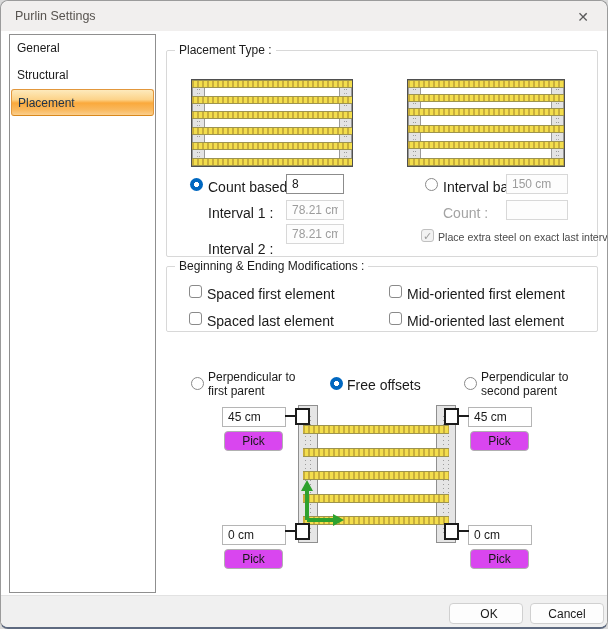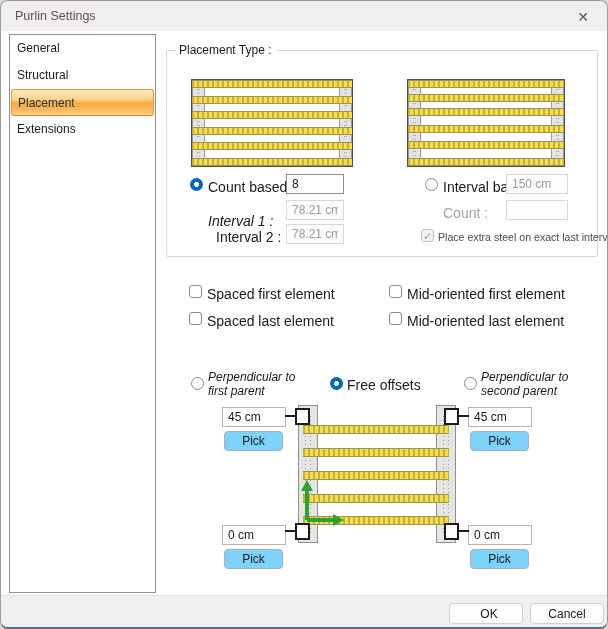--- a/index.html
+++ b/index.html
@@ -37,52 +37,51 @@
   
   .radio{position:absolute;width:13px;height:13px;border-radius:50%;background:#fff;border:1px solid #8a8a8a;box-sizing:border-box;cursor:pointer;}
   .radio.on{border:none;background:radial-gradient(circle,#ffffff 0 2.6px,#0067c0 2.7px);}
   .cbx{position:absolute;width:13px;height:13px;border:1px solid #8a8a8a;border-radius:3px;background:#fff;box-sizing:border-box;cursor:pointer;}
   .cbx.dis-checked{border-color:#c0c0c0;background:#f2f2f2;color:#9b9b9b;font-size:11px;line-height:12px;text-align:center;cursor:default;}
   
   .txt{position:absolute;box-sizing:border-box;height:20px;border:1px solid #8c8c8c;background:#fff;
        font-family:"Liberation Sans",sans-serif;font-size:12px;color:#1a1a1a;padding:0 5px;}
   .txt.light{border-color:#b5b5b5;}
   .txt[disabled]{color:#9c9c9c;border-color:#d8d8d8;background:#fdfdfd;}
-  .pick-btn{position:absolute;box-sizing:border-box;height:20px;border:1px solid #b0b0b0;border-radius:4px;background:#7dd3fc;
+  .pick-btn{position:absolute;box-sizing:border-box;height:20px;border:1px solid #b0b0b0;border-radius:4px;background:#d946ef;
        font-family:"Liberation Sans",sans-serif;font-size:12px;color:#1a1a1a;cursor:pointer;}
   
   #offimg .vpost{position:absolute;top:0;width:20px;height:138px;background:#e5e5e5;border:1px solid #8f8f8f;box-sizing:border-box;
         background-image:repeating-linear-gradient(180deg,#9c9c9c 0 1px,transparent 1px 4px),repeating-linear-gradient(180deg,#9c9c9c 0 1px,transparent 1px 4px);
         background-size:1px 86%,1px 86%;background-position:36% 50%,62% 50%;background-repeat:no-repeat;}
   #offimg .hbar{position:absolute;left:26px;width:146px;height:9px;box-sizing:border-box;border-top:1px solid #9d9450;border-bottom:1px solid #9d9450;
         background:repeating-linear-gradient(90deg,#c9ae3c 0 2px,#f3de4d 2px 5px);}
   #offimg .cbox{position:absolute;width:15px;height:17px;background:#fff;border:2px solid #1c1c1c;box-sizing:border-box;}
   #offimg .tick{position:absolute;width:10px;height:2px;background:#1c1c1c;}
   
   #footer{position:absolute;left:0;top:594px;width:100%;height:35px;background:#f0f0f0;border-top:1px solid #e2e2e2;border-radius:0 0 8px 8px;box-sizing:border-box;}
   .dlg-btn{position:absolute;box-sizing:border-box;width:74px;height:21px;border:1px solid #d0d0d0;border-radius:4px;background:#fdfdfd;
        font-family:"Liberation Sans",sans-serif;font-size:12px;color:#1a1a1a;cursor:pointer;}
-  .two-line{position:absolute;font-size:12px;line-height:14px;color:#1a1a1a;white-space:nowrap;font-style:italic;}
+  .two-line{position:absolute;font-size:12px;line-height:14px;color:#1a1a1a;white-space:nowrap;}
   .small-lbl{font-size:10.6px;}
 </style>
 </head>
 <body>
 
 <div id="window">
 
   <div id="titlebar">
     <span id="title">Purlin Settings</span>
     <span id="close">✕</span>
   </div>
 
   <div id="sidebar">
     <div class="side-item">General</div>
     <div class="side-item">Structural</div>
     <div class="side-item active">Placement</div>
-    <div class="side-item">Extensions</div>
   </div>
 
   <fieldset class="grp" style="top:42px;height:214px;">
     <legend>Placement Type :</legend>
   </fieldset>
 
   <div class="preview" style="left:190px;top:78px;width:162px;height:88px;">
     <div class="bar"></div>
     <div class="gaprow">
         <div class="post"></div>
@@ -137,36 +136,39 @@
         <div class="post"></div>
         <div class="post"></div>
       </div>
     <div class="bar"></div>
   </div>
 
   <span class="radio on" style="left:189px;top:177px;"></span>
   <span class="lbl" style="left:207px;top:178px;">Count based :</span>
   <input class="txt" style="left: 285px; top: 173px; width: 58px;" value="8">
 
-  <span class="lbl" style="left:207px;top:212px;font-style:italic;">Interval 1 :</span>
+  <span class="lbl" style="left:207px;top:204px;">Interval 1 :</span>
   <input class="txt" style="left: 285px; top: 199px; width: 58px;" disabled="" value="78.21 cm">
 
-  <span class="lbl" style="left:207px;top:228px;margin-left:8px;">Interval 2 :</span>
+  <span class="lbl" style="left:207px;top:240px;">Interval 2 :</span>
   <input class="txt" style="left: 285px; top: 223px; width: 58px;" disabled="" value="78.21 cm">
 
   <span class="radio" style="left:424px;top:177px;"></span>
   <span class="lbl" style="left:442px;top:178px;">Interval based :</span>
   <input class="txt" style="left: 505px; top: 173px; width: 62px;" disabled="" value="150 cm">
 
   <span class="lbl lbl-dis" style="left:442px;top:204px;">Count :</span>
   <input class="txt" style="left: 505px; top: 199px; width: 62px;" disabled="" value="">
 
   <span class="cbx dis-checked" style="left:420px;top:228px;">✓</span>
   <span class="lbl small-lbl" style="left:437px;top:230px;color:#4a4a4a;">Place extra steel on exact last interval</span>
 
+  <fieldset class="grp" style="top:258px;height:73px;">
+    <legend>Beginning &amp; Ending Modifications :</legend>
+  </fieldset>
 
   <span class="cbx" style="left:188px;top:284px;"></span>
   <span class="lbl" style="left:206px;top:285px;">Spaced first element</span>
 
   <span class="cbx" style="left:388px;top:284px;"></span>
   <span class="lbl" style="left:406px;top:285px;">Mid-oriented first element</span>
 
   <span class="cbx" style="left:188px;top:311px;"></span>
   <span class="lbl" style="left:206px;top:312px;">Spaced last element</span>
 

